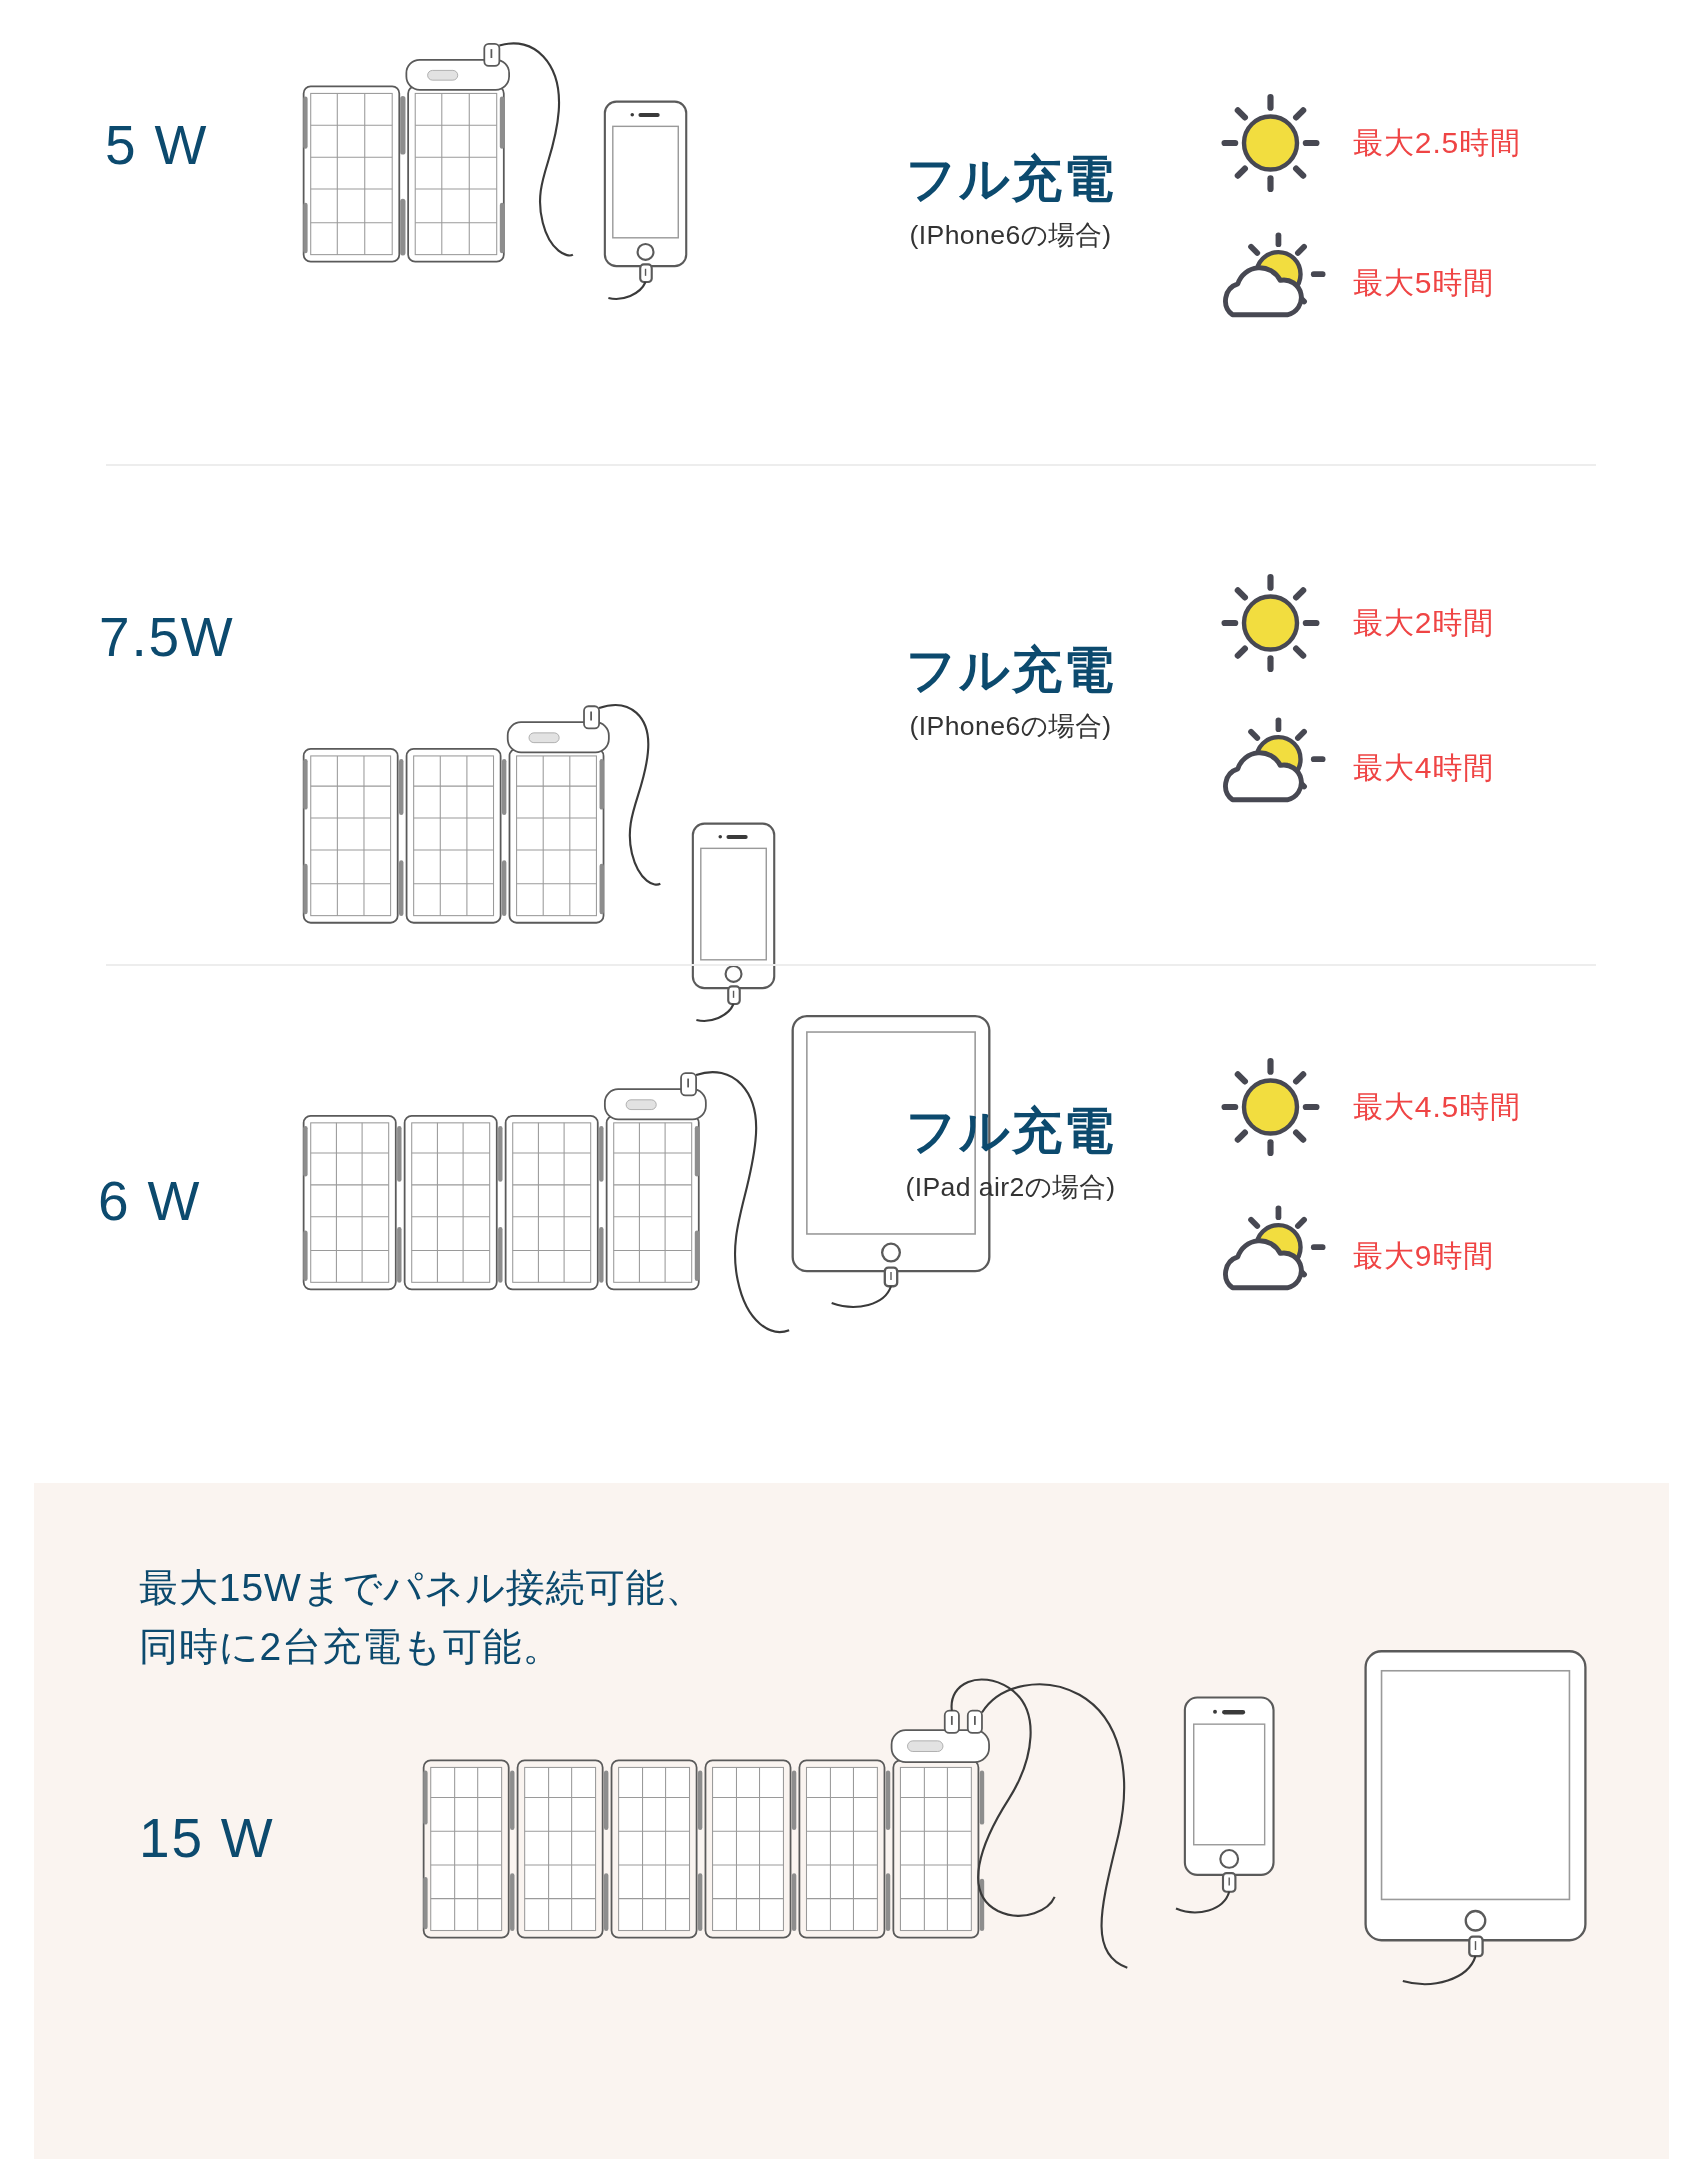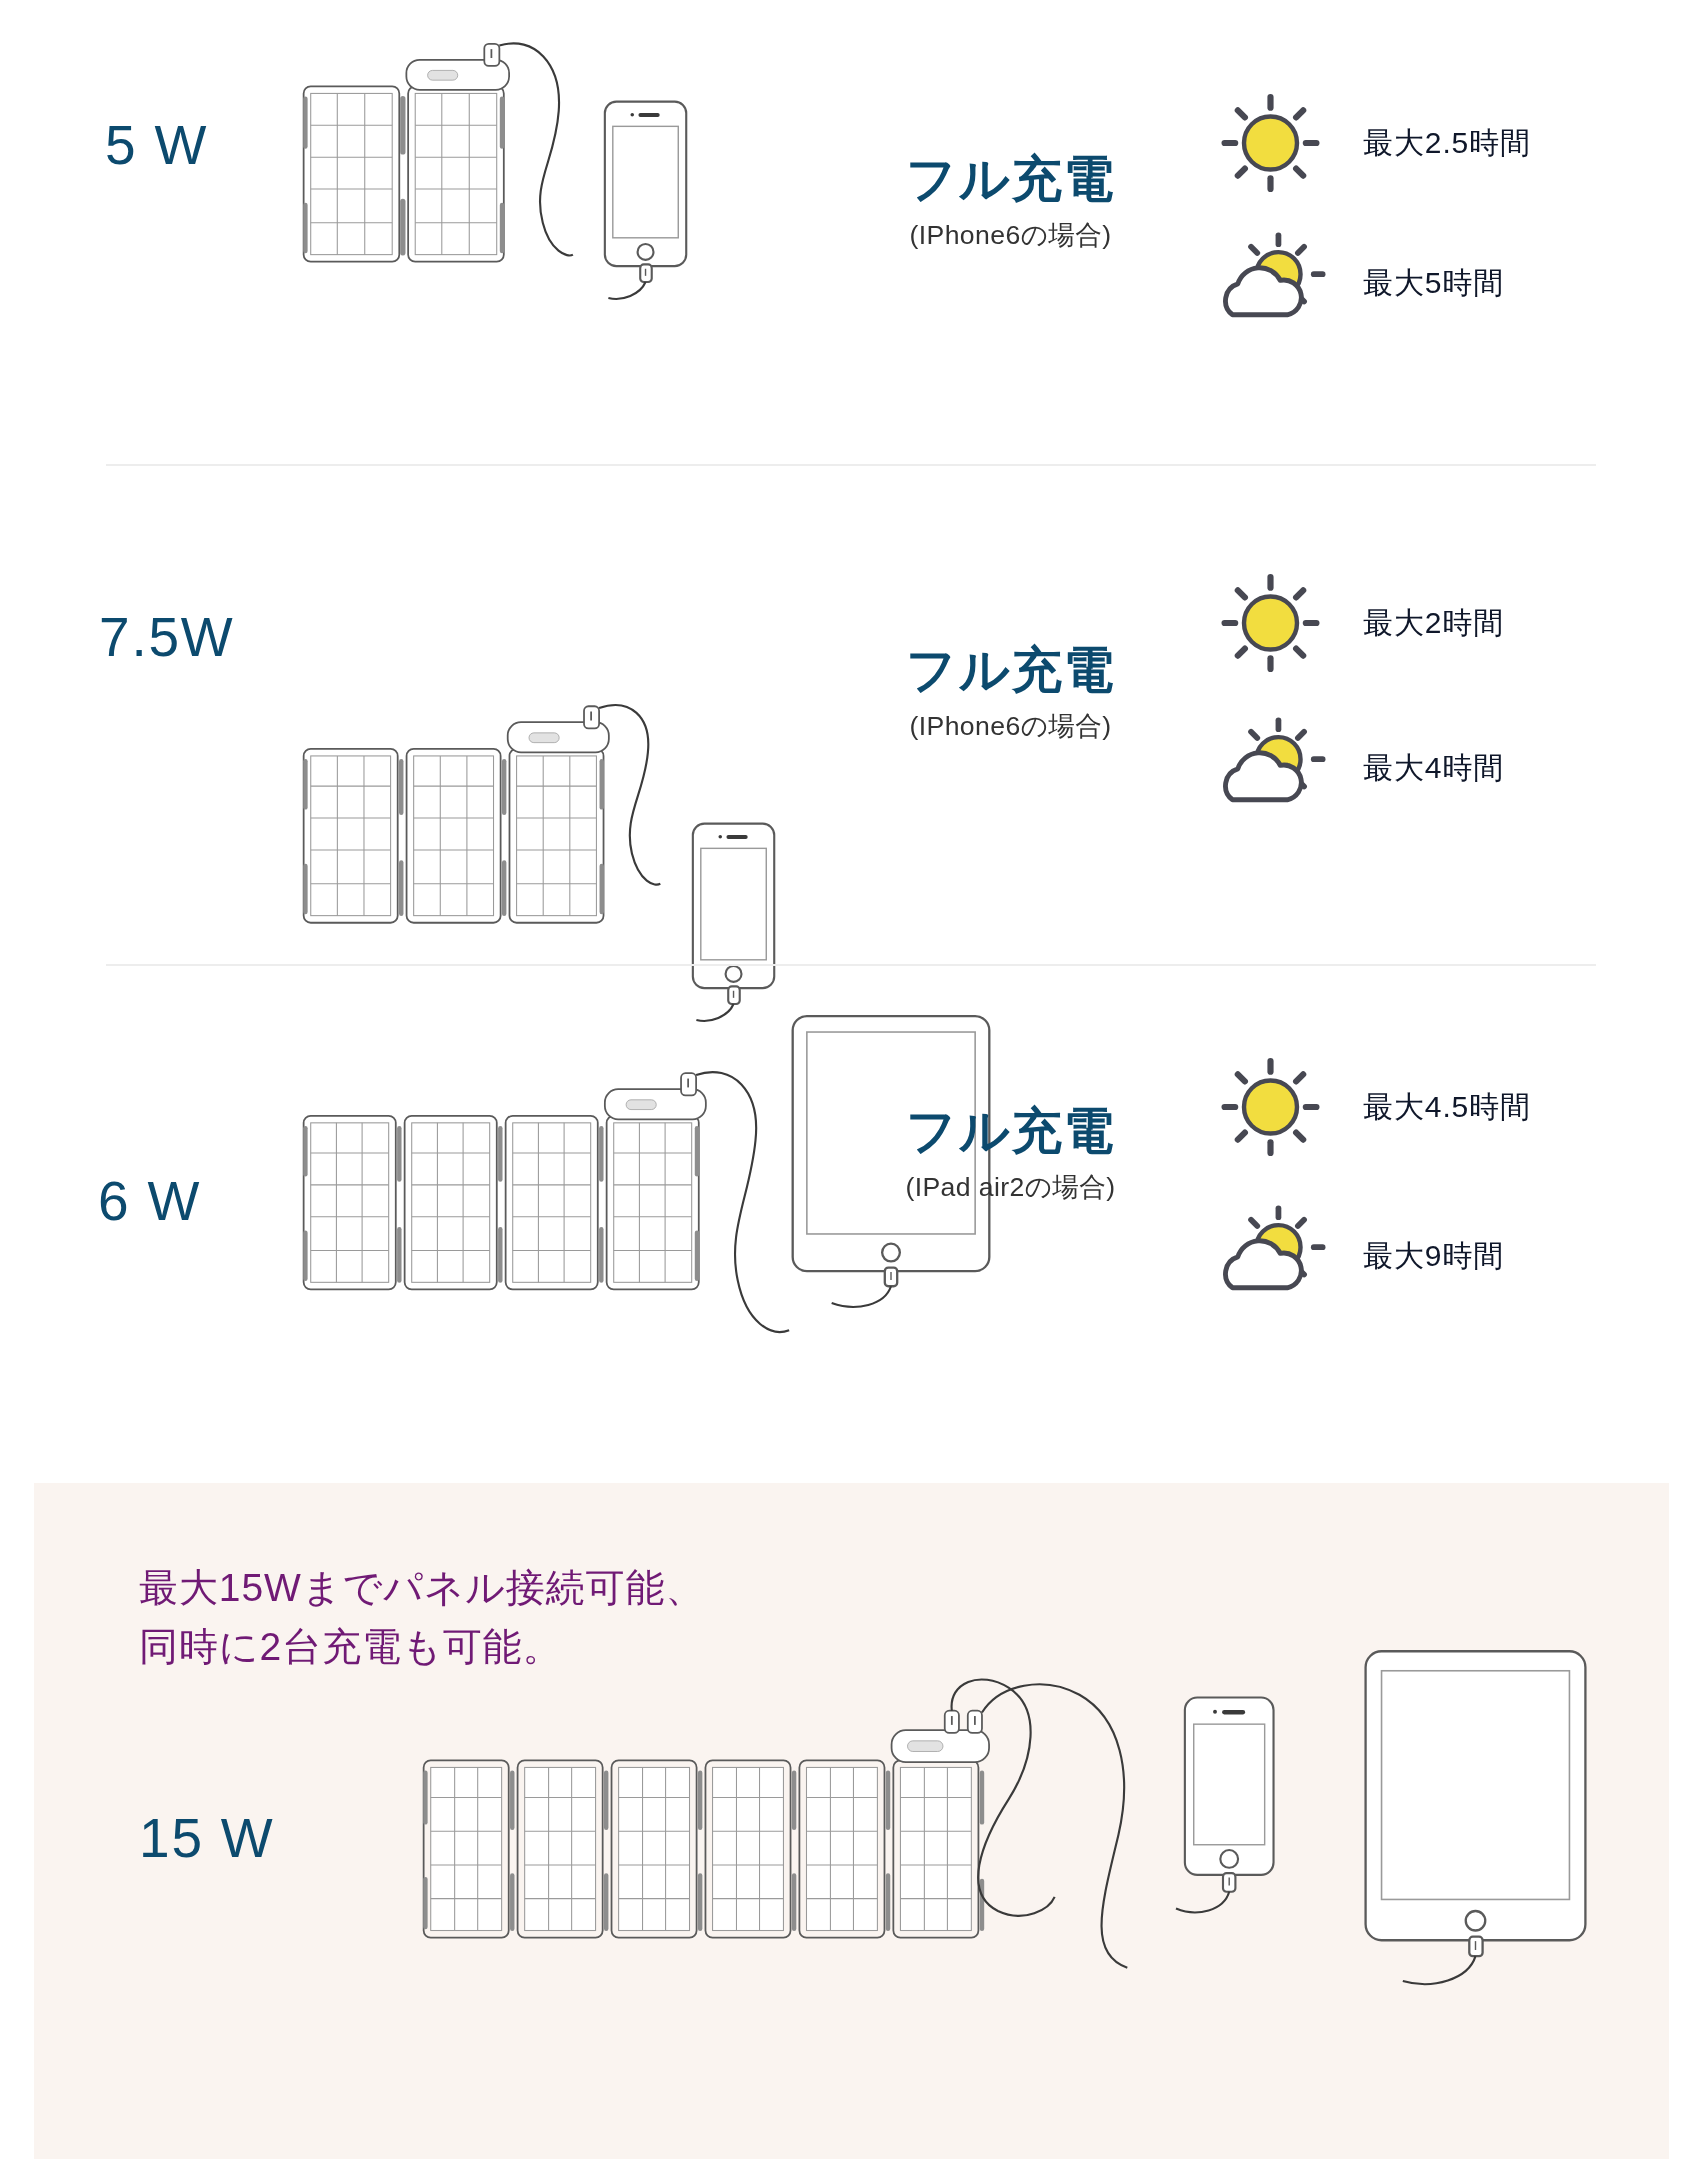--- a/index.html
+++ b/index.html
@@ -68,35 +68,35 @@
     height: 106px;
   }
   .weather-icon {
     width: 115px;
     height: 106px;
     flex: 0 0 115px;
     position: relative;
   }
   .weather-text {
     font-size: 30px;
-    color: #0f172a;
+    color: #ef4444;
     letter-spacing: 0.9px;
-    margin-left: 35px;
+    margin-left: 25px;
     white-space: nowrap;
   }
 
   
   .panel-box {
     position: absolute;
     background: #faf4f0;
   }
   .panel-head {
     position: absolute;
     font-size: 39px;
-    color: #701a75;
+    color: #0c4a6e;
     line-height: 1.5;
     letter-spacing: 0.9px;
     white-space: nowrap;
   }
 
   
   .illus { position: absolute; }
   svg { display: block; overflow: visible; }
 </style>
 </head>

